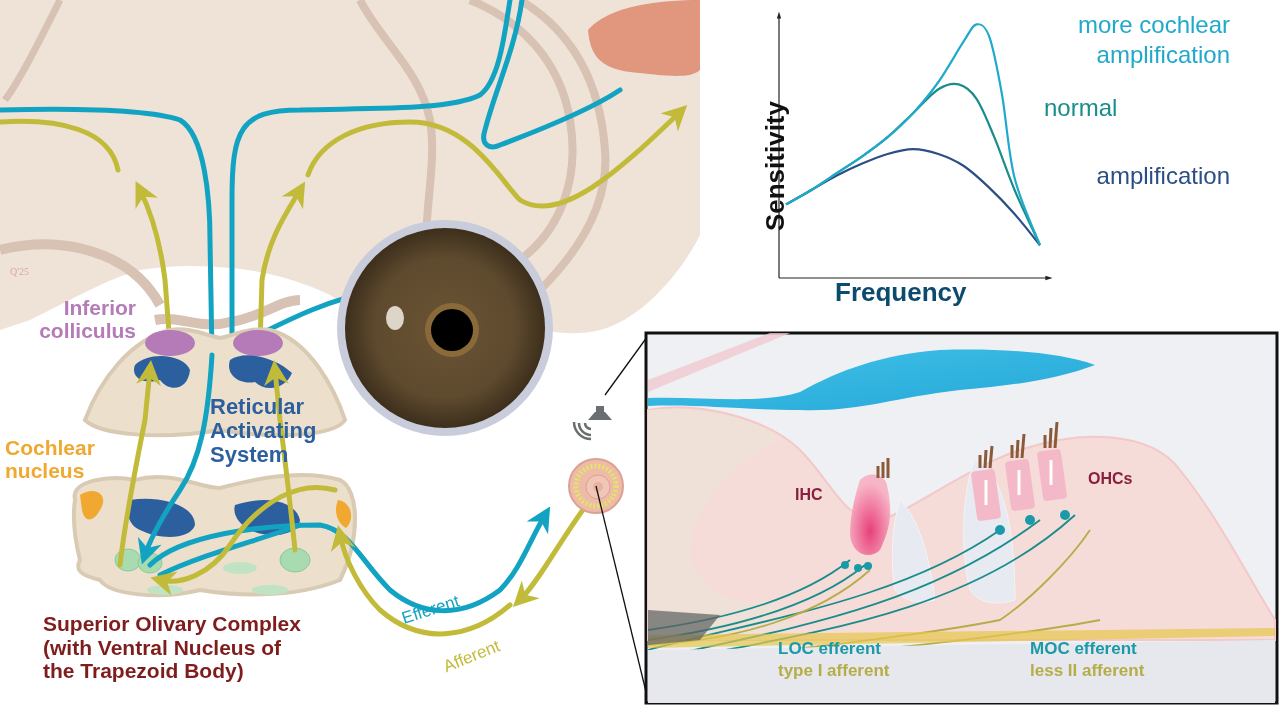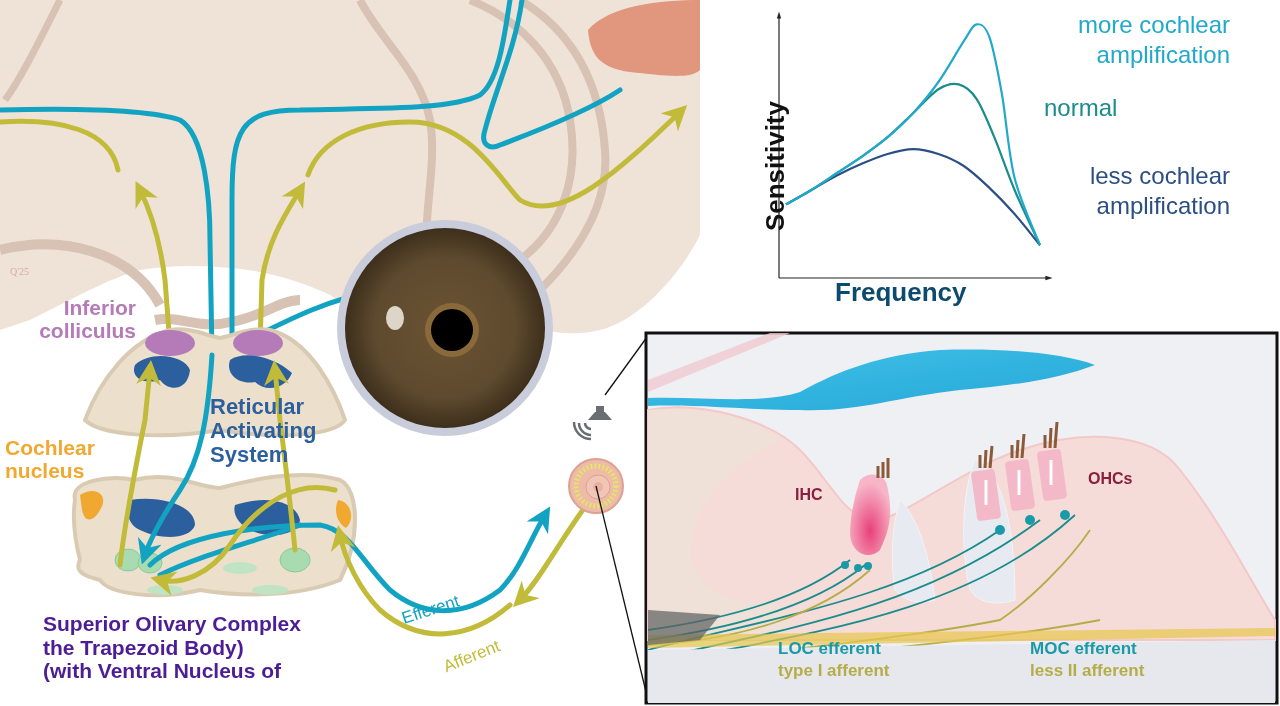--- a/index.html
+++ b/index.html
@@ -214,35 +214,34 @@
 </div>
 <div class="lbl" style="left:5px;top:437px;font-size:21px;color:#f0a830;">
   <div>Cochlear</div>
   <div>nucleus</div>
 </div>
 <div class="lbl" style="left:210px;top:395px;font-size:22px;color:#2c5f9e;line-height:1.1;">
   <div>Reticular</div>
   <div>Activating</div>
   <div>System</div>
 </div>
-<div class="lbl" style="left:43px;top:612px;font-size:21px;color:#4c1d95;line-height:1.12;">
+<div class="lbl" style="left:43px;top:612px;font-size:21px;color:#7f1d1d;line-height:1.12;">
   <div>Superior Olivary Complex</div>
+  <div>(with Ventral Nucleus of</div>
   <div>the Trapezoid Body)</div>
-  <div>(with Ventral Nucleus of</div>
 </div>
 
 <div class="lbl" style="left:700px;top:152px;font-size:26px;color:#111;transform:rotate(-90deg);transform-origin:center;width:150px;text-align:center;">Sensitivity</div>
 <div class="lbl" style="left:835px;top:278px;font-size:26px;color:#0c4a6e;">Frequency</div>
 <div class="lbl lbl-r" style="left:1030px;top:10px;width:200px;font-size:24px;color:#21a9cb;font-weight:normal;line-height:1.25;">
   <div>more cochlear</div>
   <div>amplification</div>
 </div>
 <div class="lbl" style="left:1044px;top:95px;font-size:24px;color:#1a8c8c;font-weight:normal;">normal</div>
 <div class="lbl lbl-r" style="left:1030px;top:161px;width:200px;font-size:24px;color:#2a4f85;font-weight:normal;line-height:1.25;">
-  <div>less cochlear</div>
   <div>amplification</div>
 </div>
 
 <div class="lbl" style="left:795px;top:486px;font-size:16px;color:#8a1f3f;text-align:center;">IHC</div>
 <div class="lbl" style="left:1088px;top:470px;font-size:16px;color:#8a1f3f;">OHCs</div>
 <div class="lbl" style="left:778px;top:638px;font-size:17px;line-height:1.3;">
   <div style="color:#1a9aa8;">LOC efferent</div>
   <div style="color:#b5ad48;">type I afferent</div>
 </div>
 <div class="lbl" style="left:1030px;top:638px;font-size:17px;line-height:1.3;">

